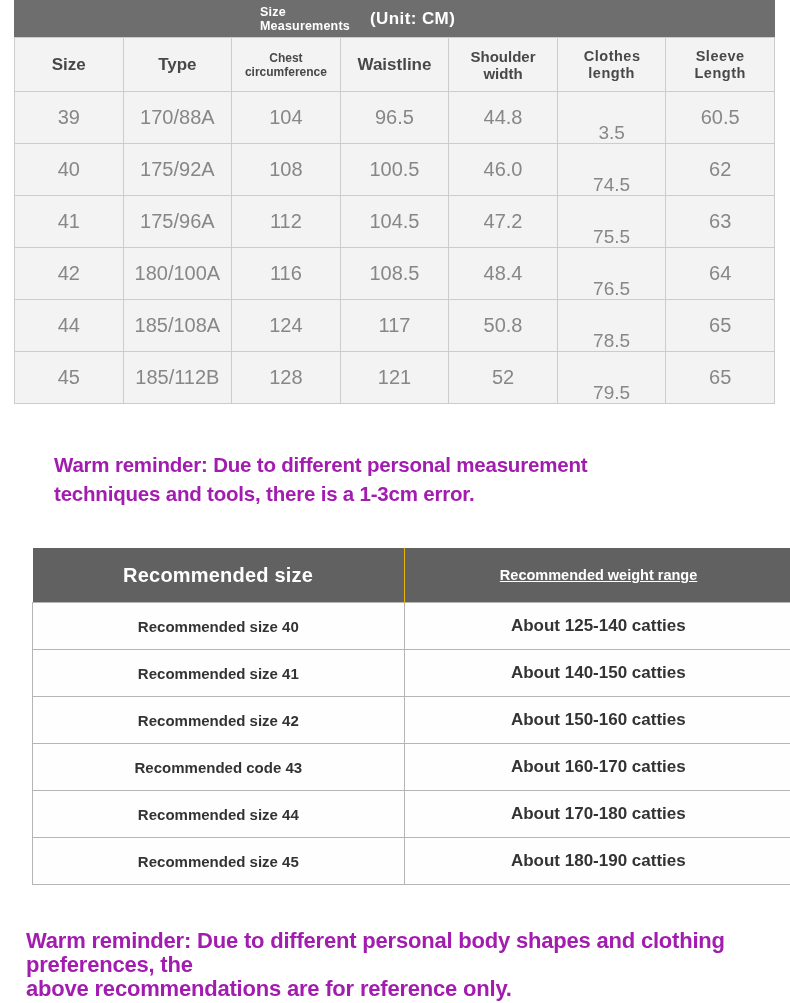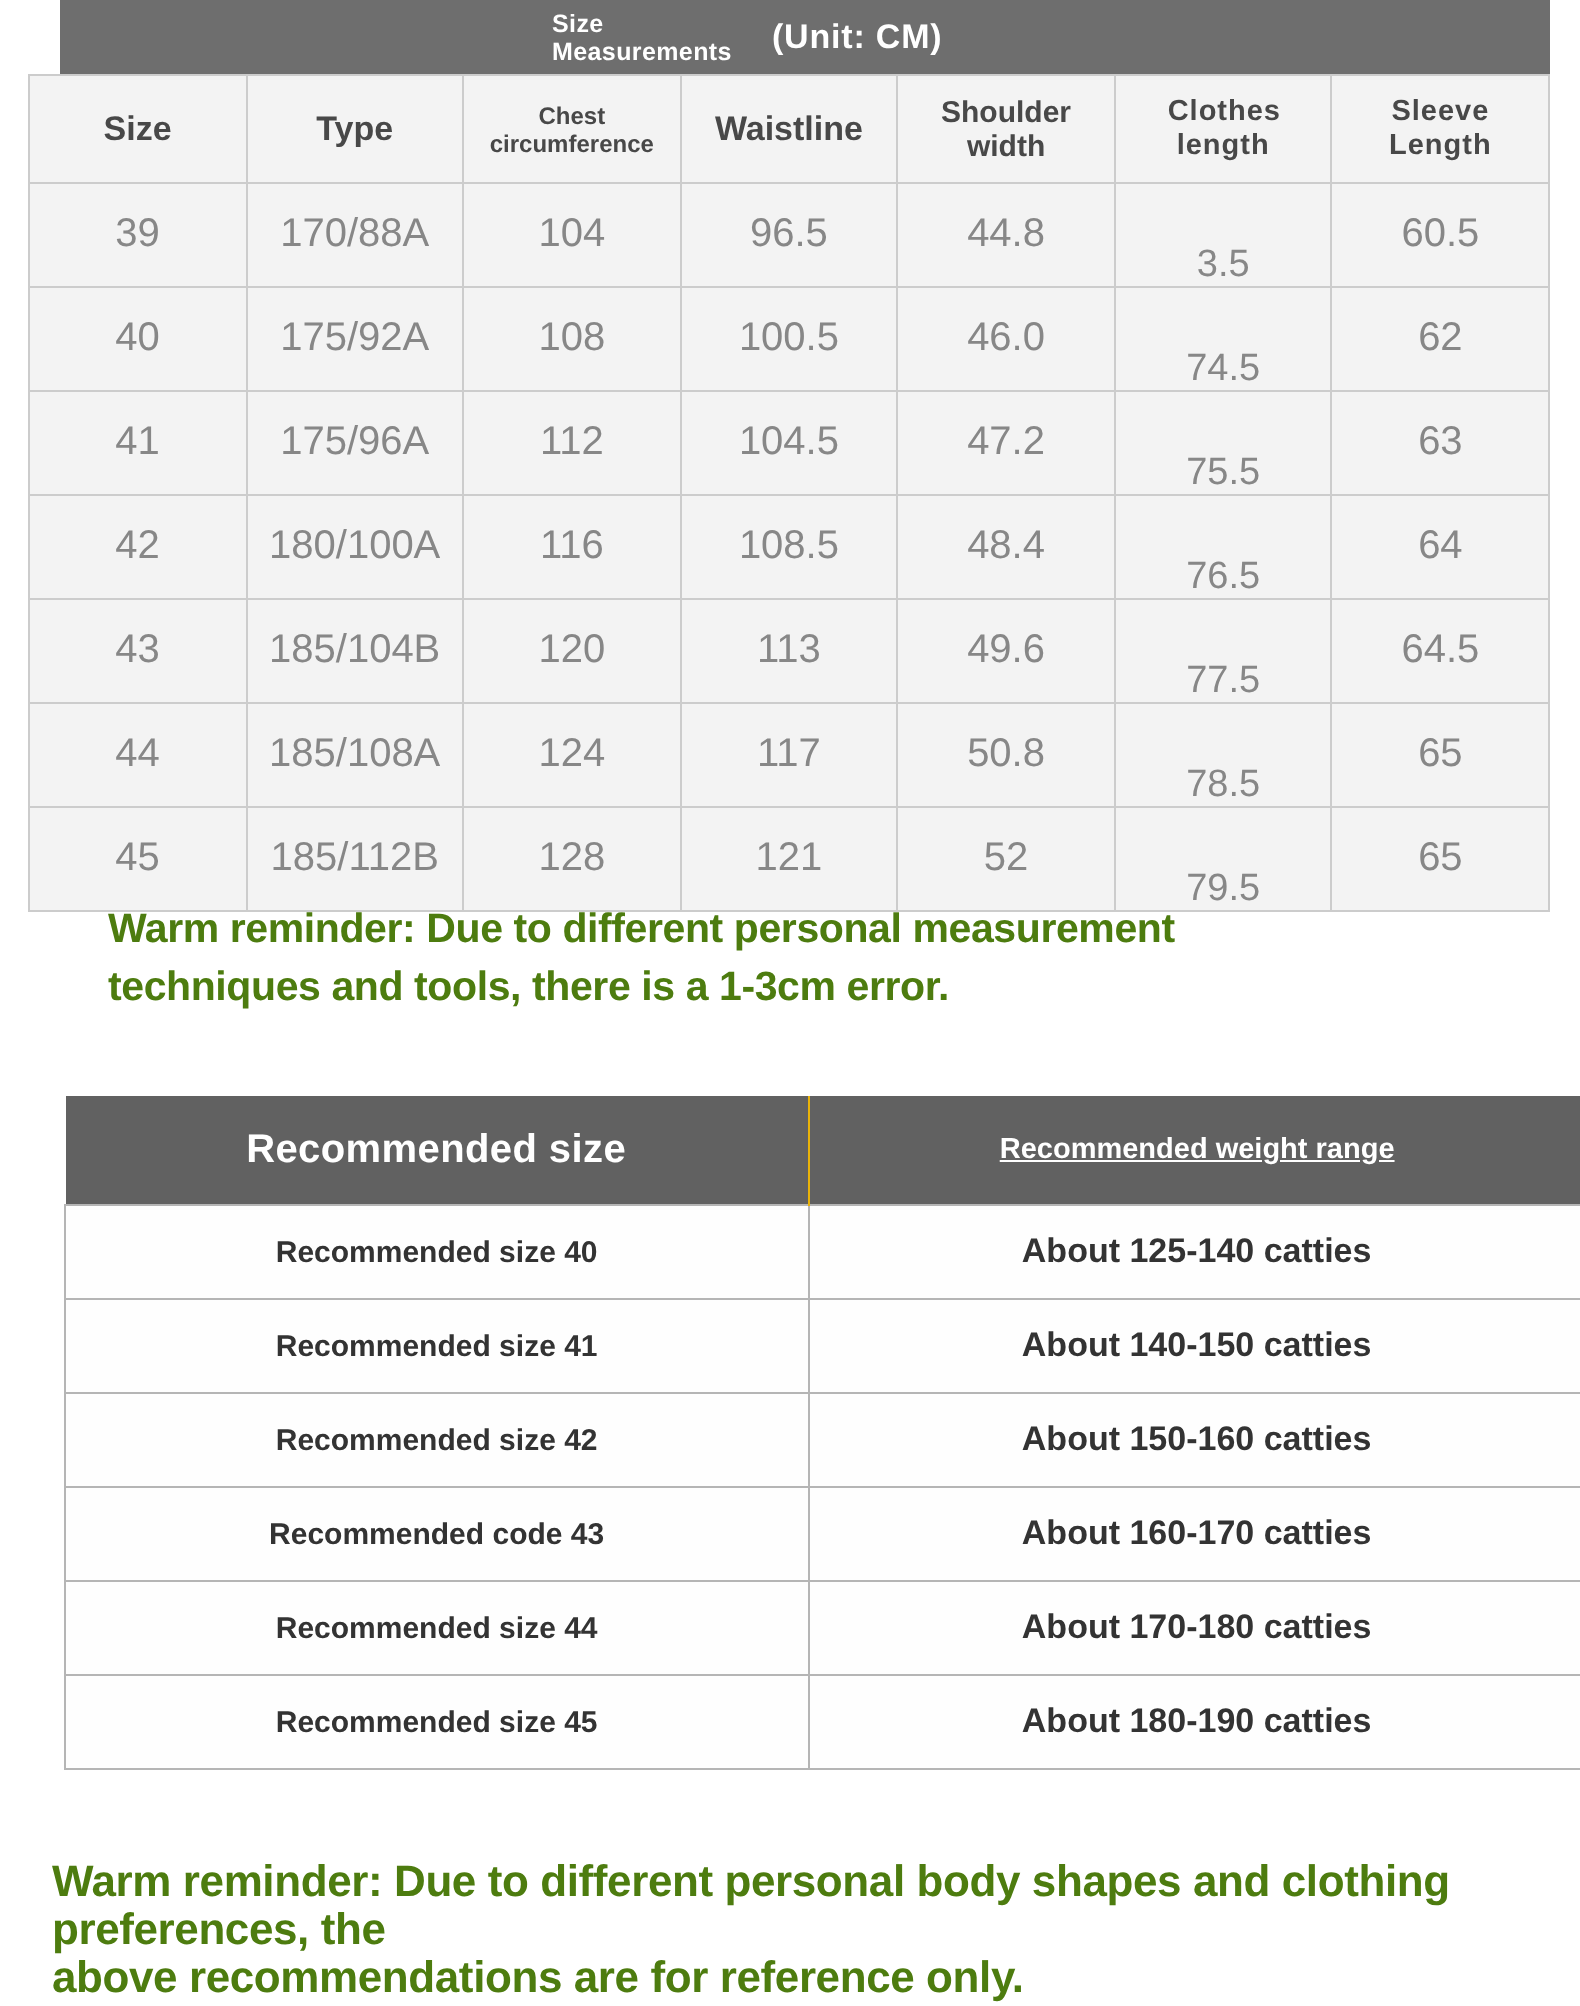--- a/index.html
+++ b/index.html
@@ -2,38 +2,38 @@
 <html><head>
 <meta charset="utf-8">
 <style>
   html,body{margin:0;padding:0;background:#ffffff;}
   body{width:790px;height:1003px;position:relative;overflow:hidden;
        font-family:"Liberation Sans",sans-serif;}
 
   
   .t1-wrap{position:absolute;left:14px;top:0;width:761px;}
   .t1-bar{height:37px;background:#6e6e6e;display:flex;align-items:center;
-          color:#ffffff;font-weight:bold;margin-left:16px;}
+          color:#ffffff;font-weight:bold;}
   .t1-title{display:block;width:100px;margin-left:246px;font-size:12.5px;
             line-height:14px;letter-spacing:.2px;}
   .t1-unit{font-size:17px;margin-left:10px;letter-spacing:.4px;white-space:nowrap;}
   table{border-collapse:collapse;width:100%;table-layout:fixed;}
   .t1-table th,.t1-table td{border:1px solid #cccccc;background:#f3f3f3;
        text-align:center;vertical-align:middle;}
   .t1-table thead th{height:51px;color:#484848;font-weight:bold;line-height:17px;}
   .t1-table tbody td{height:49px;color:#878787;font-weight:normal;font-size:20px;}
   .hc.c0,.hc.c1,.hc.c3{font-size:17px;}
   .hc.c2{font-size:12px;line-height:14px;padding:0 12px;}
   .hc.c4{font-size:15px;padding:0 20px;}
   .hc.c5,.hc.c6{font-size:14.5px;padding:0 26px;letter-spacing:.5px;}
   .dc.c5{font-size:19px;}
   .dc.c5 span{display:inline-block;transform:translateY(5px);margin-top:20px;}
 
   
-  .note{position:absolute;font-weight:bold;color:#4d7c0f;letter-spacing:-0.2px;}
+  .note{position:absolute;font-weight:bold;color:#a21caf;letter-spacing:-0.2px;}
   .note-1{left:54px;top:451px;font-size:20.5px;line-height:28.5px;}
   .note-2{left:26px;top:929px;font-size:22px;line-height:24px;}
 
   
   .t2-wrap{position:absolute;left:32px;top:548px;width:761px;}
   .t2-table col.cA{width:48.9%;}
   .t2-table thead th{background:#616161;color:#ffffff;height:52px;
        font-weight:bold;border:none;}
   .t2-table thead th.th-right{border-left:1px solid #eab308;text-decoration:underline;}
   .t2-table thead th.th-left{font-size:20px;letter-spacing:.2px;}
@@ -94,29 +94,20 @@
             <td class="dc c6"><span>63</span></td>
           </tr>
           <tr>
             <td class="dc c0"><span>42</span></td>
             <td class="dc c1"><span>180/100A</span></td>
             <td class="dc c2"><span>116</span></td>
             <td class="dc c3"><span>108.5</span></td>
             <td class="dc c4"><span>48.4</span></td>
             <td class="dc c5"><span>76.5</span></td>
             <td class="dc c6"><span>64</span></td>
-          </tr>
-          <tr>
-            <td class="dc c0"><span>43</span></td>
-            <td class="dc c1"><span>185/104B</span></td>
-            <td class="dc c2"><span>120</span></td>
-            <td class="dc c3"><span>113</span></td>
-            <td class="dc c4"><span>49.6</span></td>
-            <td class="dc c5"><span>77.5</span></td>
-            <td class="dc c6"><span>64.5</span></td>
           </tr>
           <tr>
             <td class="dc c0"><span>44</span></td>
             <td class="dc c1"><span>185/108A</span></td>
             <td class="dc c2"><span>124</span></td>
             <td class="dc c3"><span>117</span></td>
             <td class="dc c4"><span>50.8</span></td>
             <td class="dc c5"><span>78.5</span></td>
             <td class="dc c6"><span>65</span></td>
           </tr>

